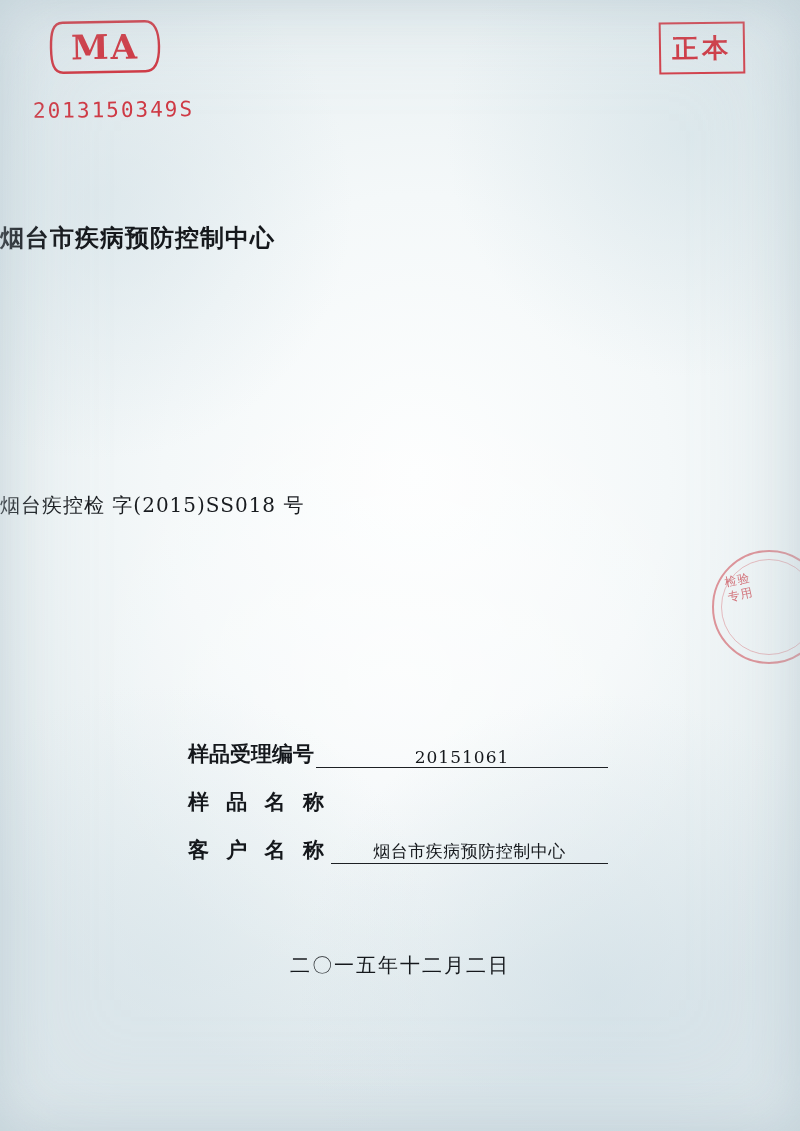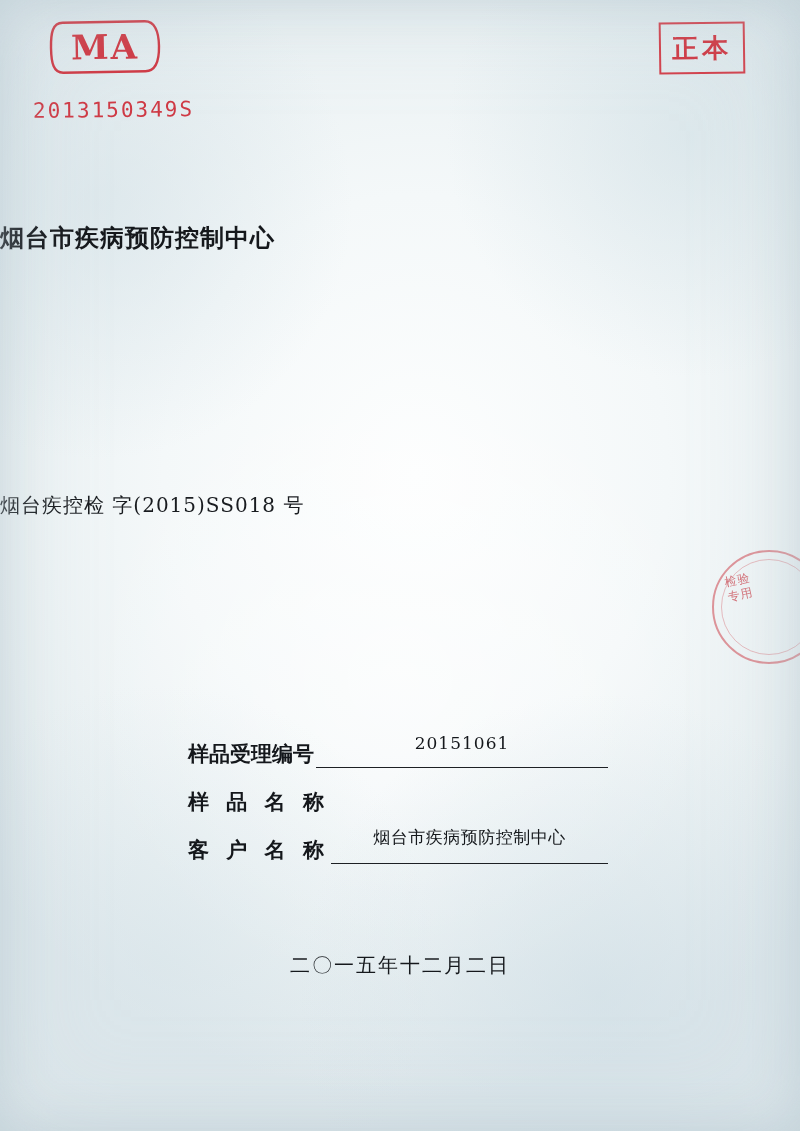--- a/index.html
+++ b/index.html
@@ -158,21 +158,21 @@
     font-weight: bold;
     color: #14171b;
     white-space: nowrap;
     flex: 0 0 auto;
   }
   .field-label.spaced { letter-spacing: 5px; }
   .field-value-wrap {
     flex: 1 1 auto;
     border-bottom: 1.4px solid #1d2024;
     text-align: center;
-    padding-bottom: 14px;
+    padding-bottom: 0;
     margin-left: 2px;
   }
   .field-value {
     font-family: "DejaVu Serif", "Liberation Serif", serif;
     font-size: 17px;
     color: #15181c;
     letter-spacing: 0.5px;
   }
   .field-value.mono {
     font-family: "DejaVu Serif", "Liberation Serif", serif;

